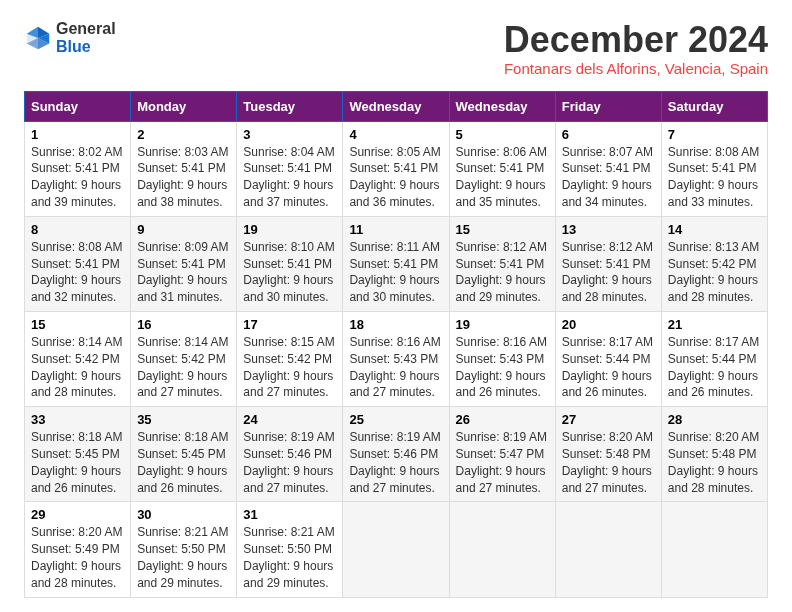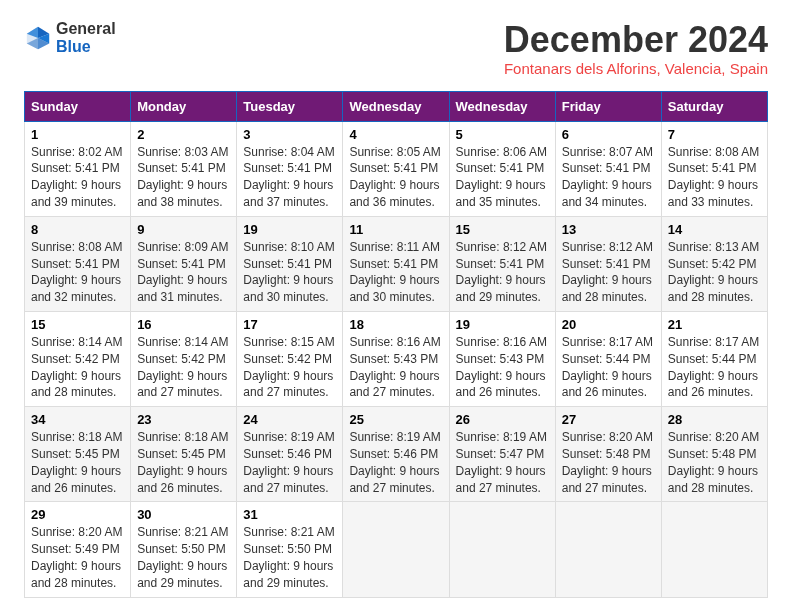--- a/index.html
+++ b/index.html
@@ -219,25 +219,25 @@
         <span class="day-num">20</span>
         <span class="day-info">Sunrise: 8:17 AM<br>Sunset: 5:44 PM<br>Daylight: 9 hours and 26 minutes.</span>
       </td>
         <td>
         <span class="day-num">21</span>
         <span class="day-info">Sunrise: 8:17 AM<br>Sunset: 5:44 PM<br>Daylight: 9 hours and 26 minutes.</span>
       </td>
       </tr>
       <tr>
         <td>
-        <span class="day-num">34</span>
+        <span class="day-num">33</span>
         <span class="day-info">Sunrise: 8:18 AM<br>Sunset: 5:45 PM<br>Daylight: 9 hours and 26 minutes.</span>
       </td>
         <td>
-        <span class="day-num">23</span>
+        <span class="day-num">35</span>
         <span class="day-info">Sunrise: 8:18 AM<br>Sunset: 5:45 PM<br>Daylight: 9 hours and 26 minutes.</span>
       </td>
         <td>
         <span class="day-num">24</span>
         <span class="day-info">Sunrise: 8:19 AM<br>Sunset: 5:46 PM<br>Daylight: 9 hours and 27 minutes.</span>
       </td>
         <td>
         <span class="day-num">25</span>
         <span class="day-info">Sunrise: 8:19 AM<br>Sunset: 5:46 PM<br>Daylight: 9 hours and 27 minutes.</span>
       </td>

